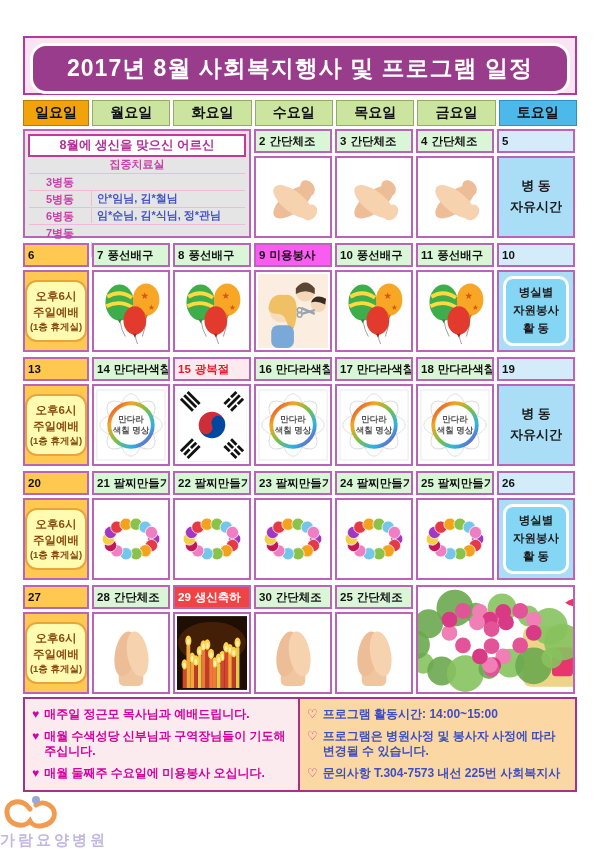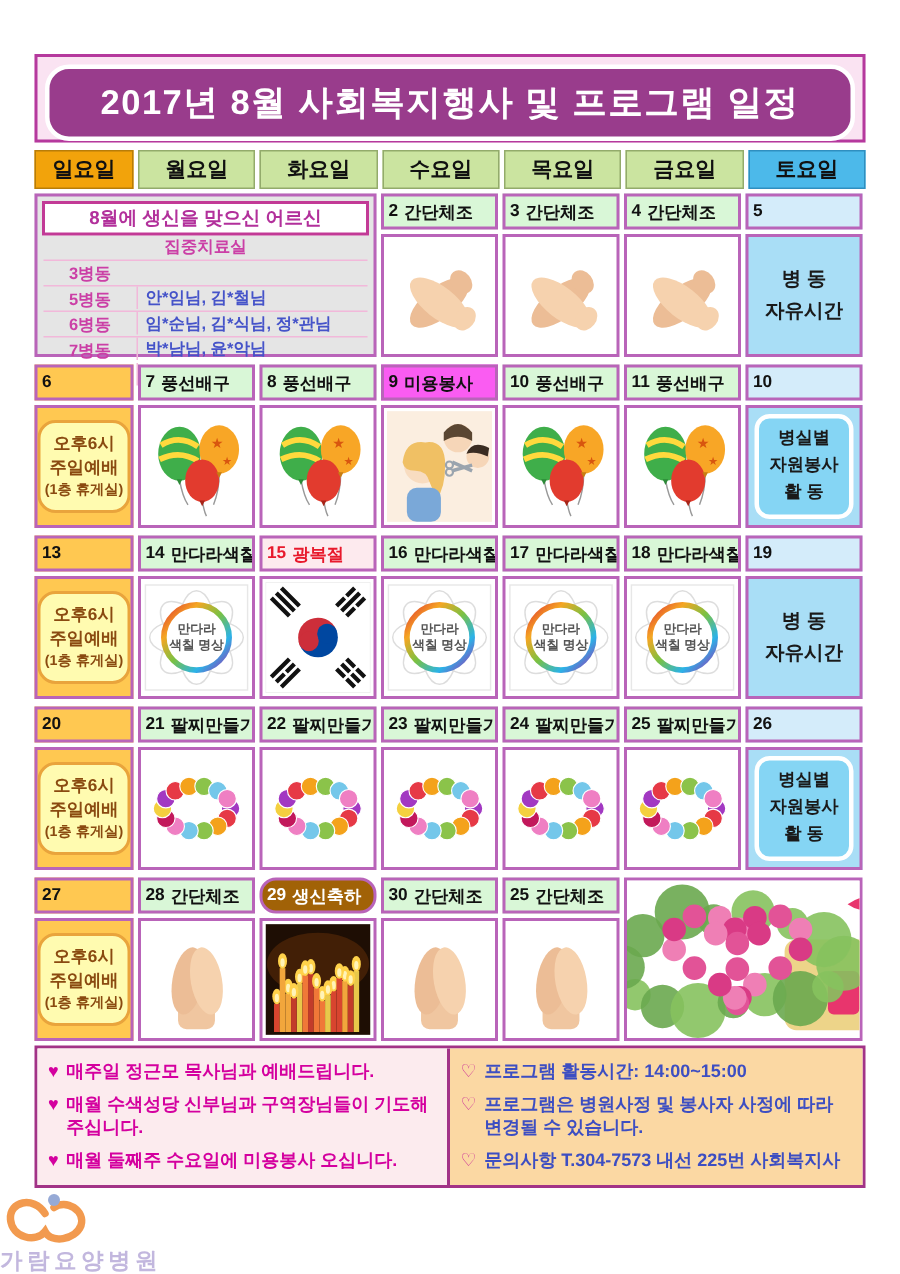--- a/index.html
+++ b/index.html
@@ -26,21 +26,21 @@
   .weeks{position:absolute;left:23px;top:129px;width:554px;display:flex;flex-direction:column;gap:5px;}
   .week{display:flex;gap:3px;}
   .slot{display:flex;flex-direction:column;gap:3px;width:78px;flex:none;}
   .slot.sun{width:66px;}
   .hdr{height:24px;box-sizing:border-box;border:2px solid #b964b9;background:#d9f7d7;
        display:flex;align-items:center;gap:4px;padding:0 3px;font-size:11.5px;font-weight:bold;color:#111;
        white-space:nowrap;overflow:hidden;}
   .hdr.sun{background:#ffc851;}
   .hdr.sat{background:#d4ecfa;}
   .hdr.magenta{background:#fa5cf2;}
-  .hdr.purple{background:#a16207;color:#fff;border-radius:11px;}
+  .hdr.purple{background:#ef4444;color:#fff;}
   .hdr.holiday{background:#fdeaee;color:#e8192c;}
   .content{height:82px;box-sizing:border-box;border:2px solid #b964b9;background:#fff;
            display:flex;align-items:center;justify-content:center;overflow:hidden;}
   .content svg{display:block;}
   .content.sun{background:#ffc851;}
   .content.sat{background:#a9def6;flex-direction:column;}
   .wardfree{font-weight:bold;font-size:13px;color:#1a1a1a;text-align:center;line-height:1.6;}
   .worship{background:#fffbb0;border:2px solid #e9a43c;border-radius:12px;width:56px;
            padding:6px 2px;text-align:center;color:#8a4a10;font-weight:bold;font-size:11.5px;line-height:1.4;}
   .worship .small{font-size:9.5px;}
@@ -108,21 +108,20 @@
             <div class="brow">
               <span class="bward">3병동</span>
               <span class="bnames">안*임님, 김*철님</span>
             </div>
             <div class="brow">
               <span class="bward">5병동</span>
               <span class="bnames">임*순님, 김*식님, 정*관님</span>
             </div>
             <div class="brow">
               <span class="bward">6병동</span>
-              <span class="bnames">박*남님, 윤*악님</span>
             </div>
             <div class="brow">
               <span class="bward">7병동</span>
               <span class="bnames">정*덕님</span>
             </div>
           </div>
         </div>
         <div class="slot">
           <div class="hdr ">
             <span class="num">2</span>

